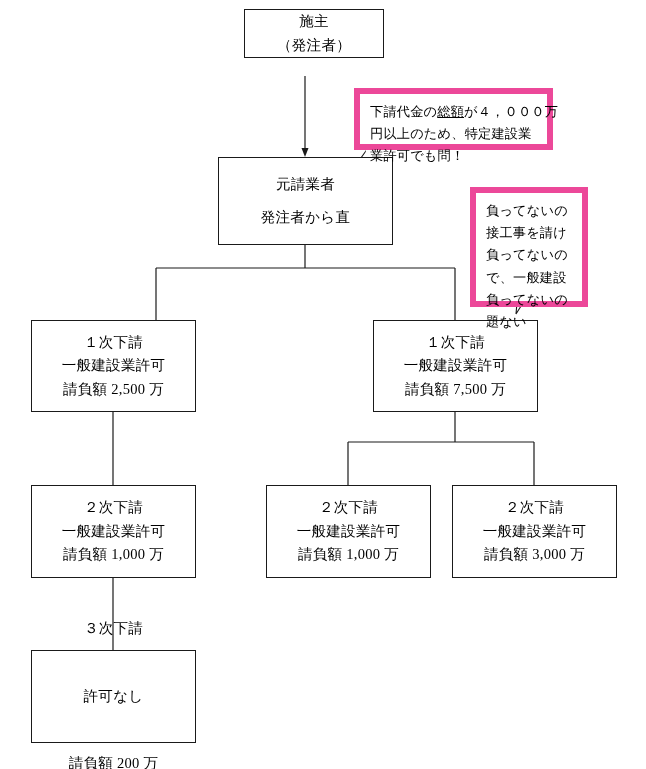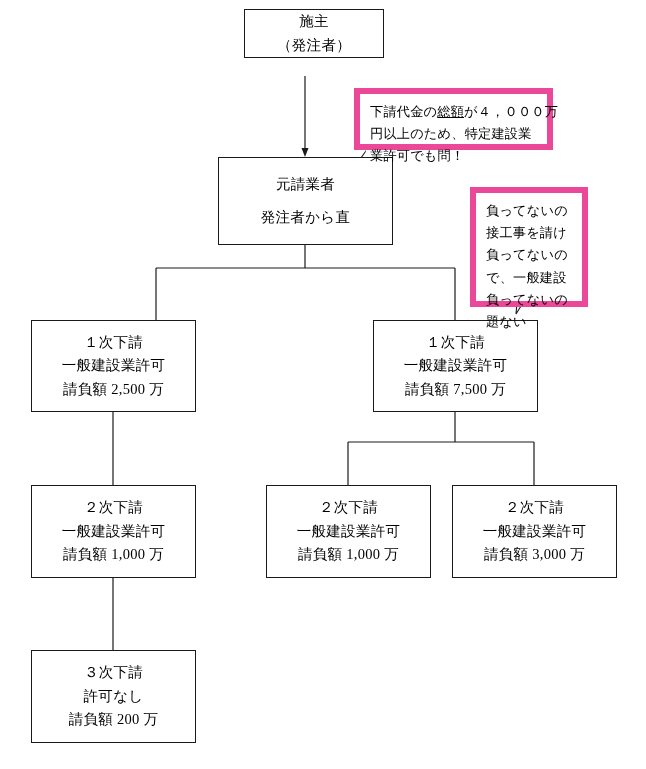--- a/index.html
+++ b/index.html
@@ -142,19 +142,19 @@
     <div class="line">一般建設業許可</div>
     <div class="line">請負額 1,000 万</div>
   </div>
 
   <div class="node" style="left:452px; top:485px; width:165px; height:93px;">
     <div class="line">２次下請</div>
     <div class="line">一般建設業許可</div>
     <div class="line">請負額 3,000 万</div>
   </div>
 
-  <div class="node" style="left:31px; top:650px; width:165px; height:93px;">
+  <div class="node" style="left:31px; top:650px; width:165px; height:93px;gap:44px;">
     <div class="line">３次下請</div>
     <div class="line">許可なし</div>
     <div class="line">請負額 200 万</div>
   </div>
 
 </div>
 
 </body></html>

